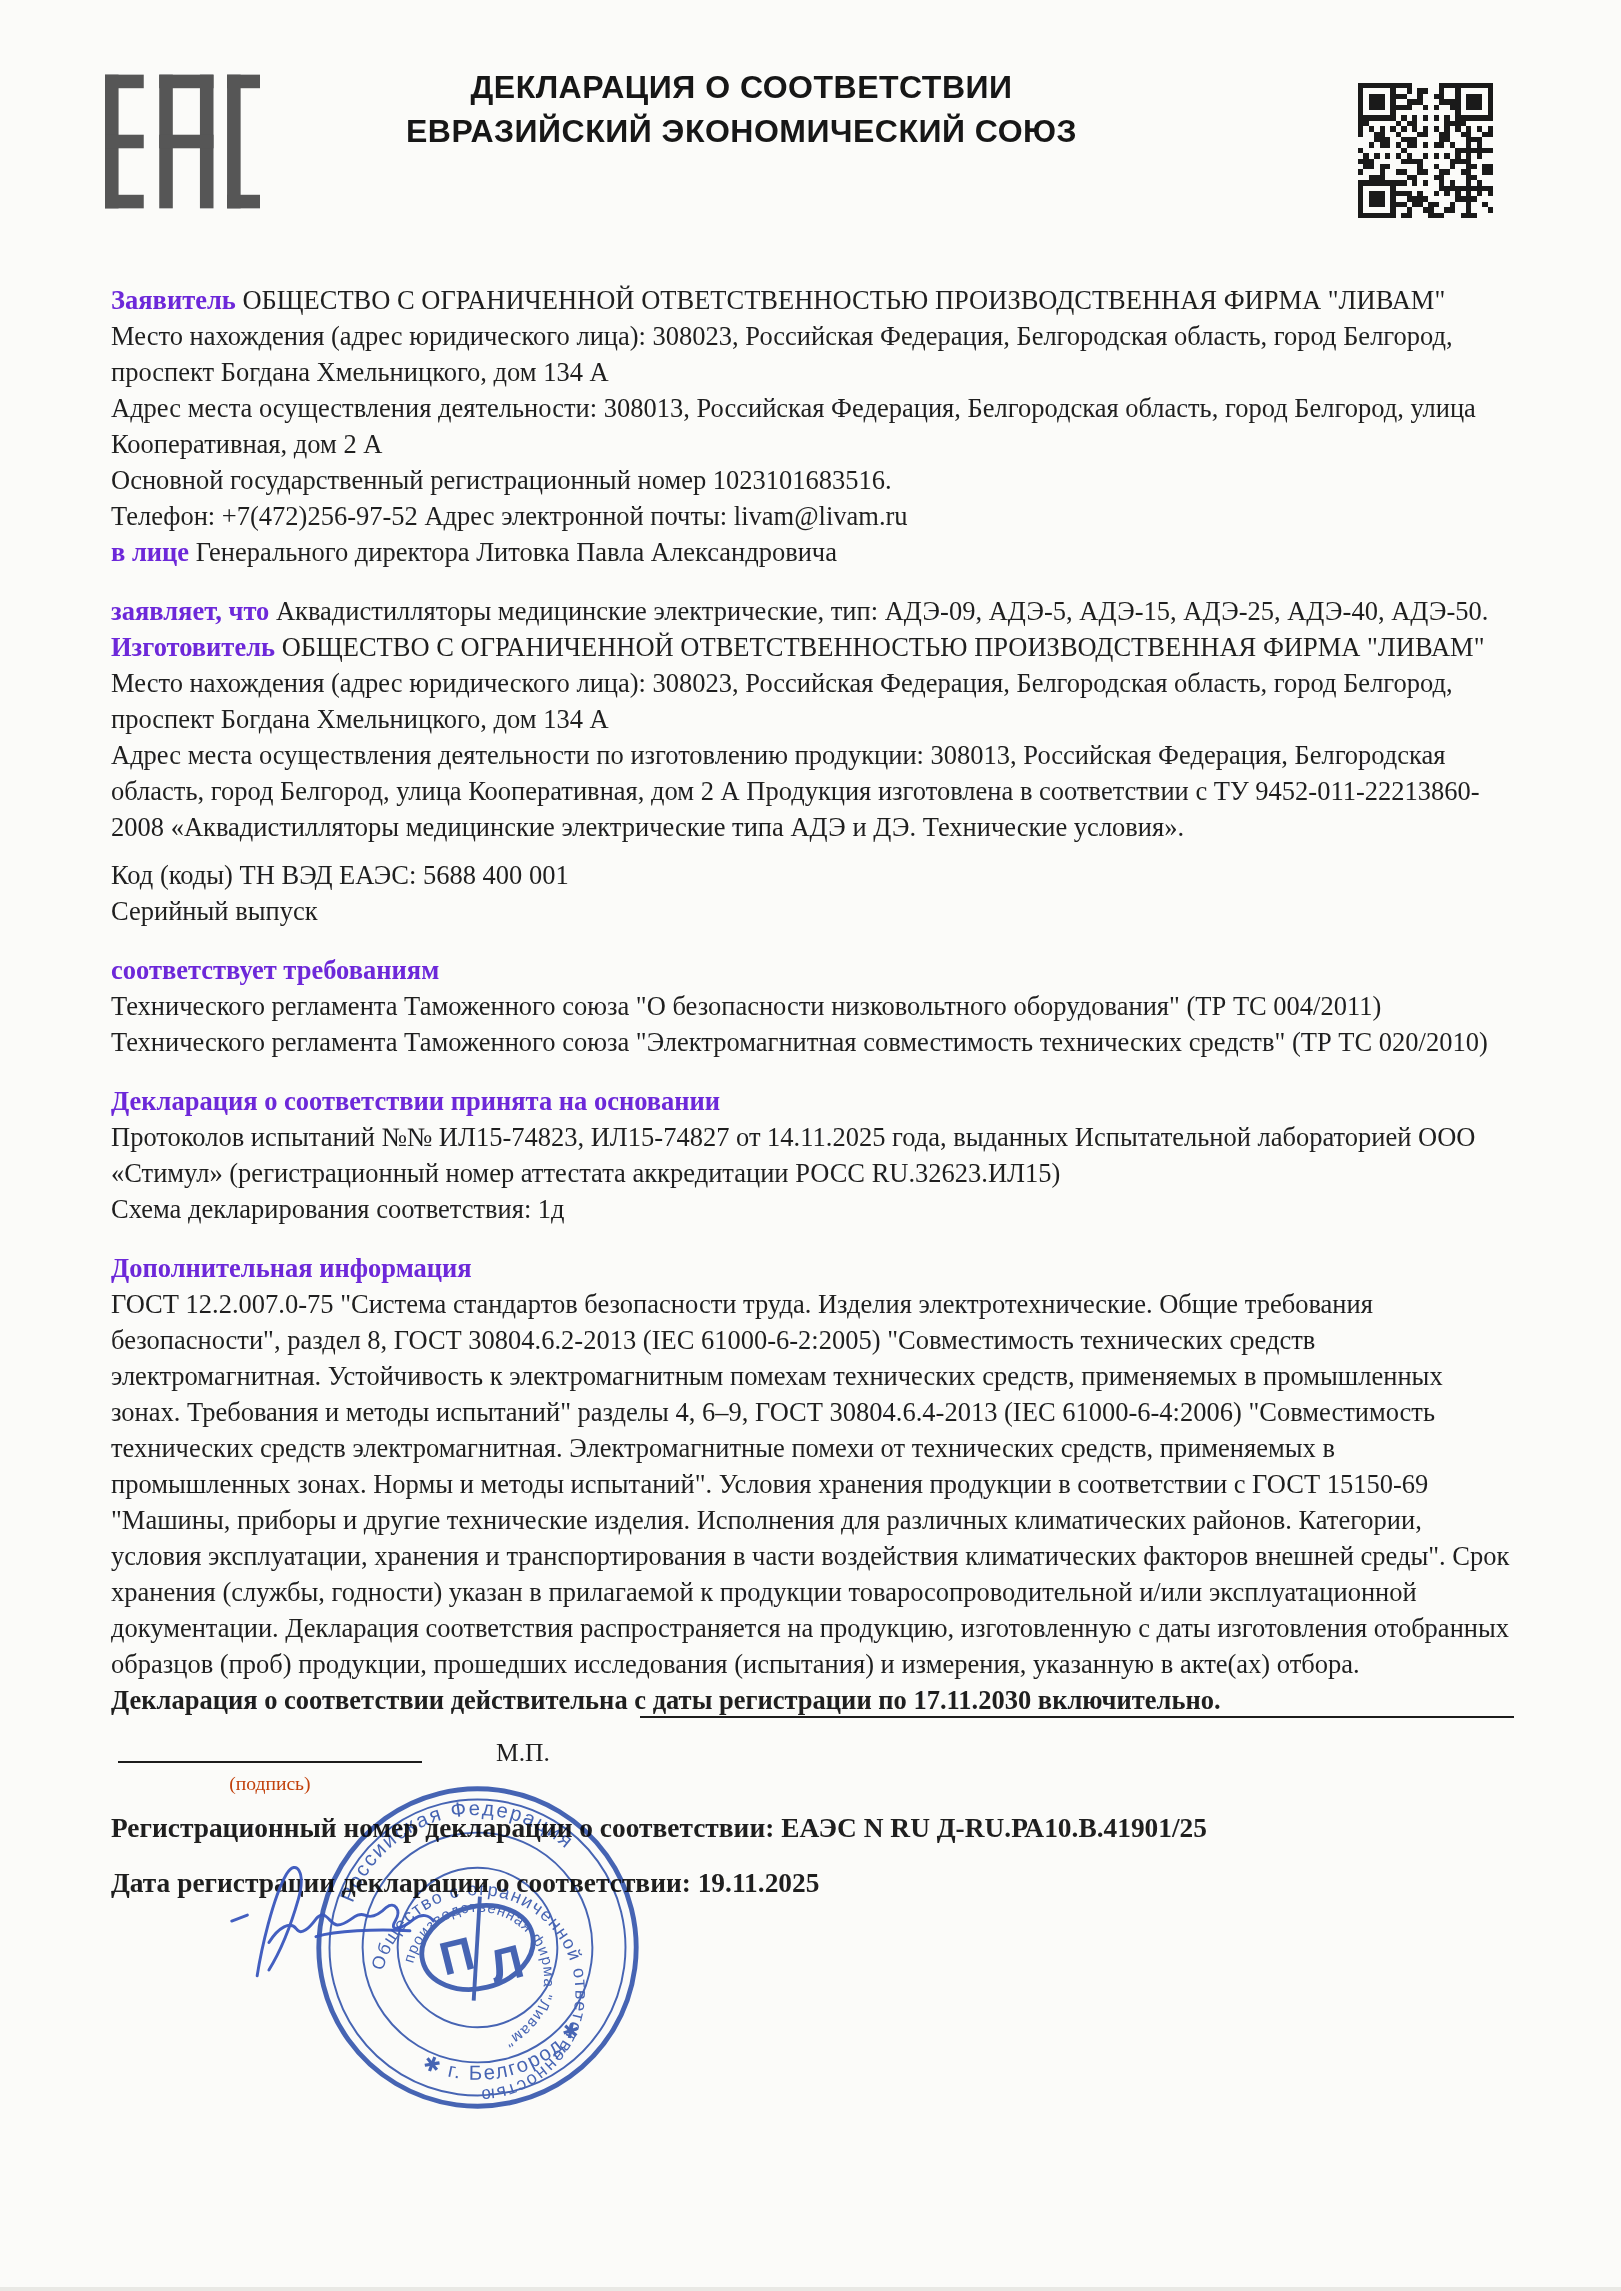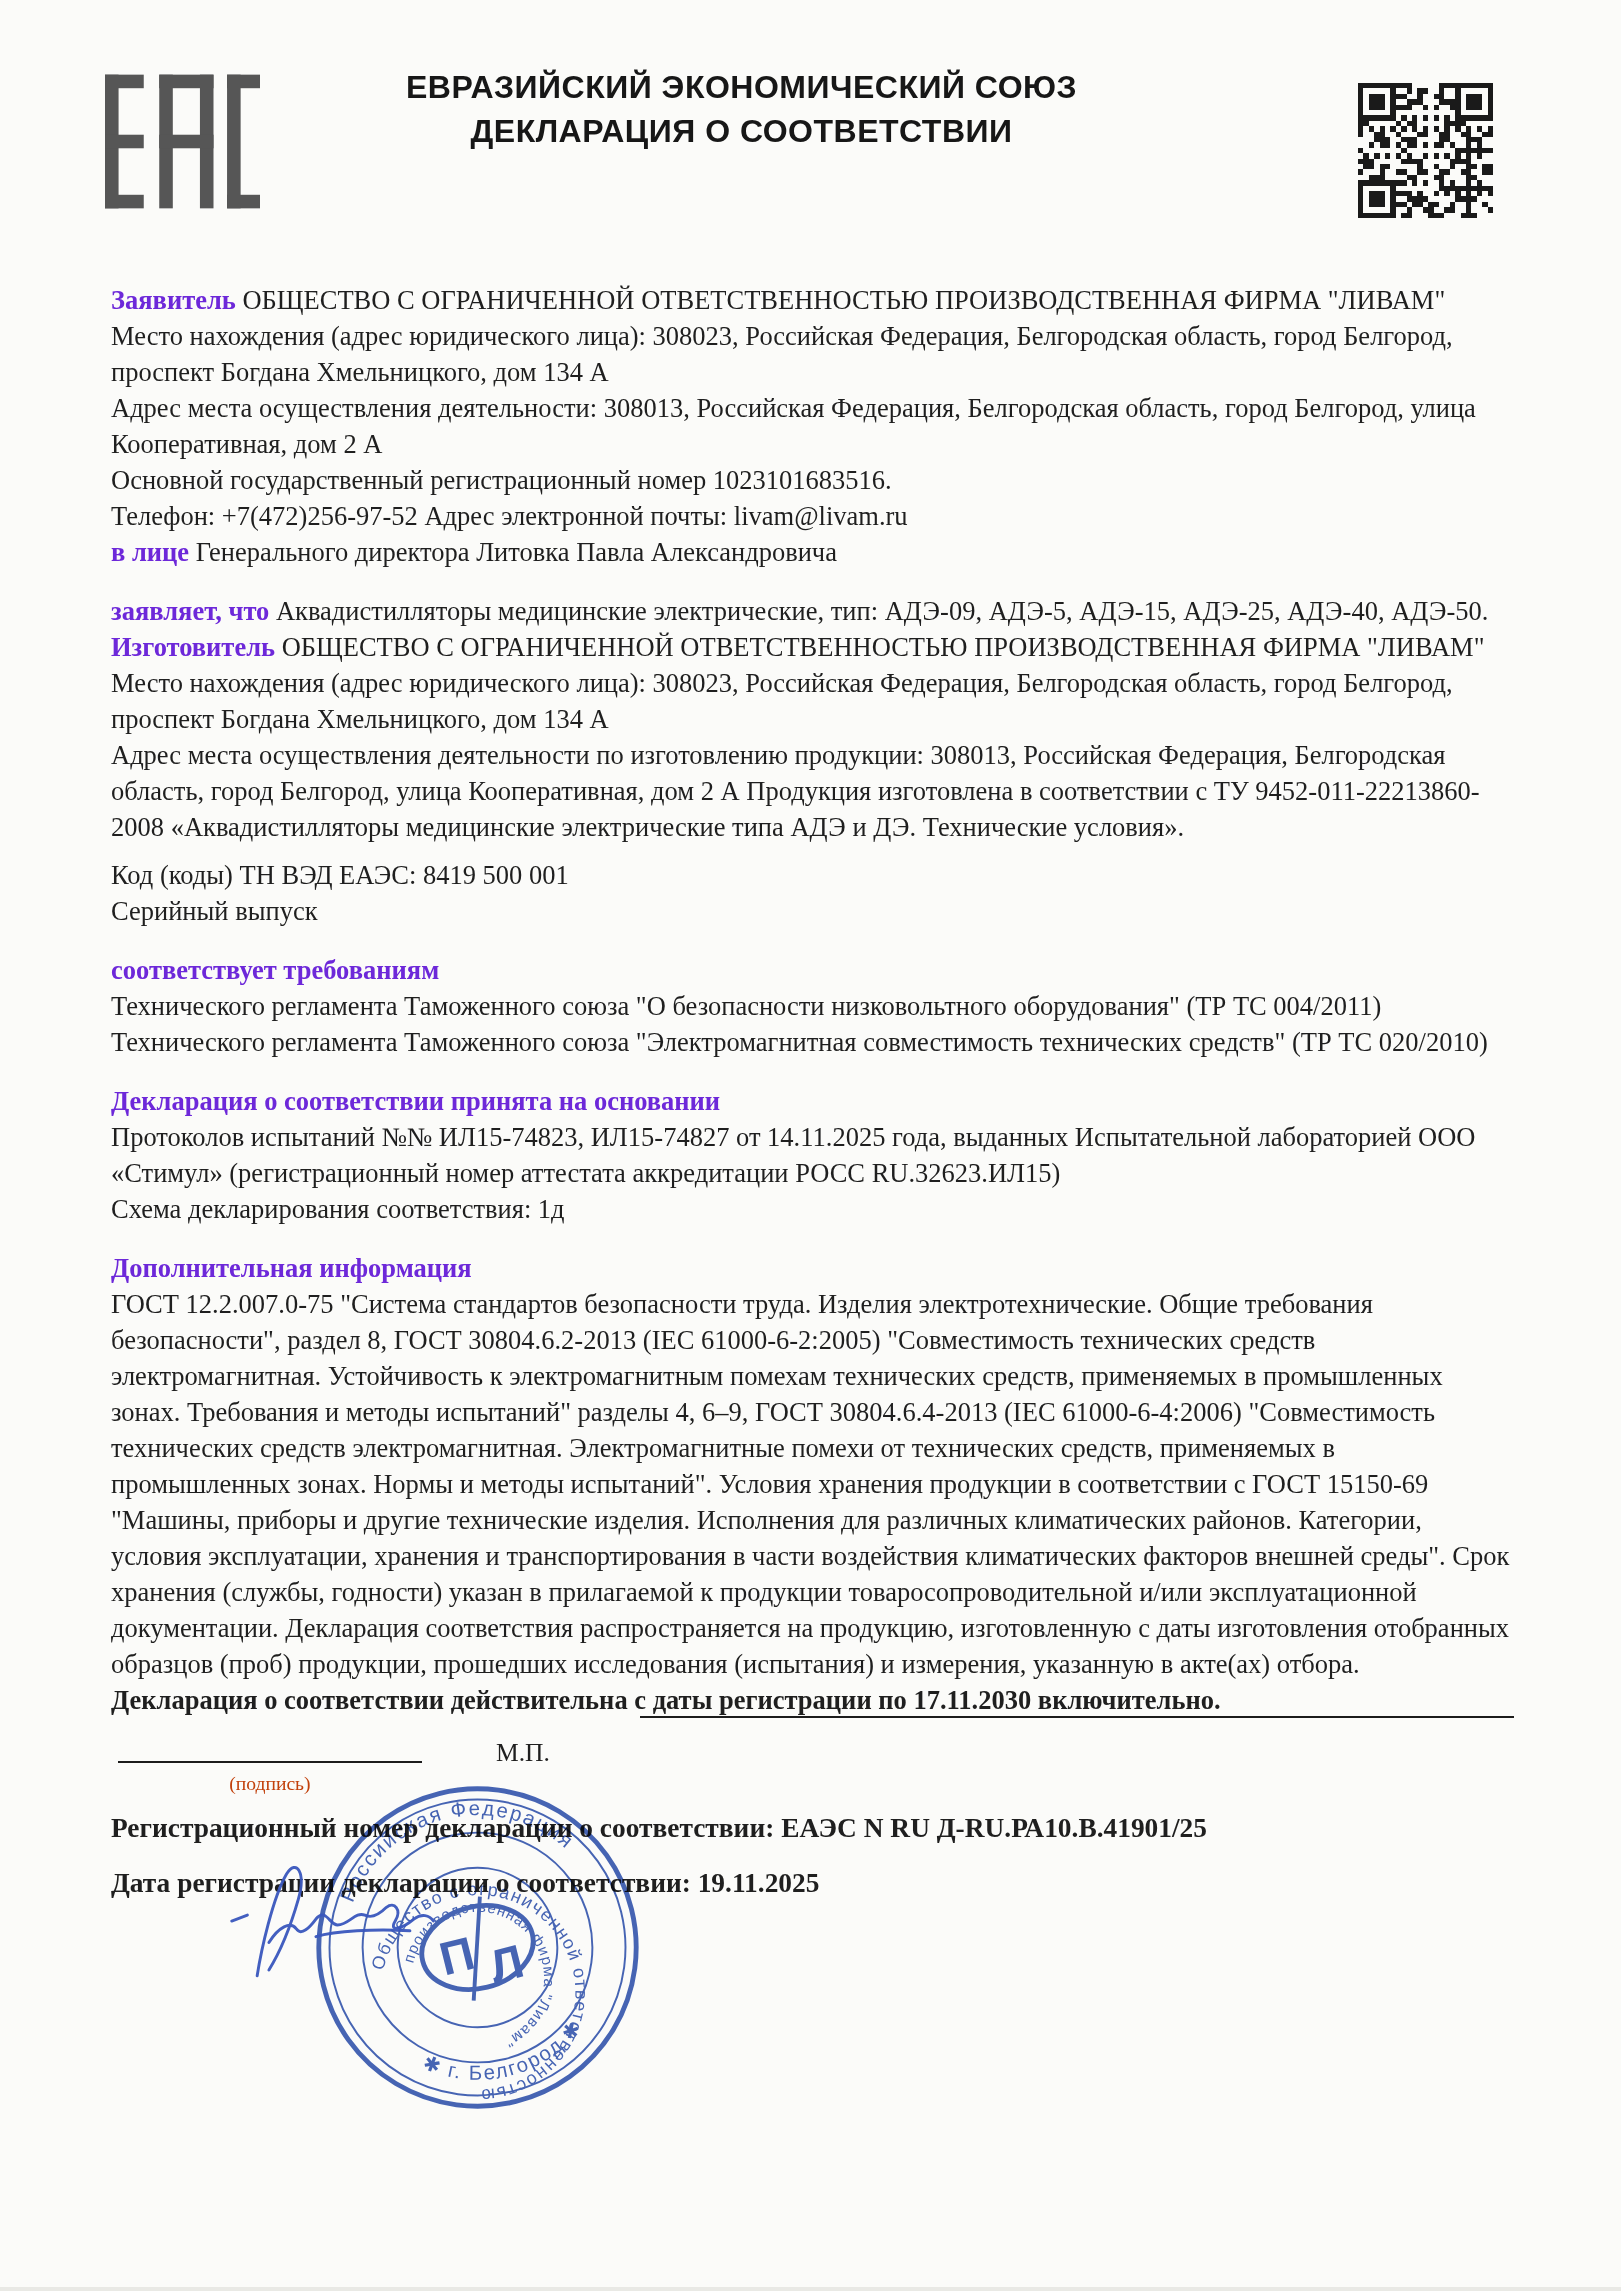--- a/index.html
+++ b/index.html
@@ -76,22 +76,22 @@
       <rect x="56" y="0" width="56" height="14"></rect>
       <rect x="56" y="62" width="56" height="14"></rect>
 
       <rect x="126" y="0" width="14" height="138"></rect>
       <rect x="126" y="0" width="34" height="14"></rect>
       <rect x="126" y="124" width="34" height="14"></rect>
     </g>
   </svg>
 
   <div class="doc-title">
+    <div>ДЕКЛАРАЦИЯ О СООТВЕТСТВИИ</div>
     <div>ЕВРАЗИЙСКИЙ ЭКОНОМИЧЕСКИЙ СОЮЗ</div>
-    <div>ДЕКЛАРАЦИЯ О СООТВЕТСТВИИ</div>
   </div>
 
   <svg class="qr" id="qr-svg" viewBox="0 0 25 25" shape-rendering="crispEdges" fill="#1a1a1a" aria-hidden="true">
       <rect x="0" y="0" width="1" height="1"></rect>
       <rect x="1" y="0" width="1" height="1"></rect>
       <rect x="2" y="0" width="1" height="1"></rect>
       <rect x="3" y="0" width="1" height="1"></rect>
       <rect x="4" y="0" width="1" height="1"></rect>
       <rect x="5" y="0" width="1" height="1"></rect>
       <rect x="6" y="0" width="1" height="1"></rect>
@@ -409,21 +409,21 @@
     <p>Основной государственный регистрационный номер 1023101683516.</p>
     <p>Телефон: +7(472)256-97-52 Адрес электронной почты: livam@livam.ru</p>
     <p><b>в лице</b> <span>Генерального директора Литовка Павла Александровича</span></p>
 
     <p class="gap-sm"><b>заявляет, что</b> <span>Аквадистилляторы медицинские электрические, тип: АДЭ-09, АДЭ-5, АДЭ-15, АДЭ-25, АДЭ-40, АДЭ-50.</span></p>
 
     <p><b>Изготовитель</b> <span>ОБЩЕСТВО С ОГРАНИЧЕННОЙ ОТВЕТСТВЕННОСТЬЮ ПРОИЗВОДСТВЕННАЯ ФИРМА "ЛИВАМ"</span></p>
     <p>Место нахождения (адрес юридического лица): 308023, Российская Федерация, Белгородская область, город Белгород, проспект Богдана Хмельницкого, дом 134 А</p>
     <p>Адрес места осуществления деятельности по изготовлению продукции: 308013, Российская Федерация, Белгородская область, город Белгород, улица Кооперативная, дом 2 А Продукция изготовлена в соответствии с ТУ 9452-011-22213860-2008 «Аквадистилляторы медицинские электрические типа АДЭ и ДЭ. Технические условия».</p>
 
-    <p class="gap-md">Код (коды) ТН ВЭД ЕАЭС: 8419 500 001</p>
+    <p class="gap-md">Код (коды) ТН ВЭД ЕАЭС: 5688 400 001</p>
     <p>Серийный выпуск</p>
 
     <p class="gap-sm"><b>соответствует требованиям</b></p>
     <p>Технического регламента Таможенного союза "О безопасности низковольтного оборудования" (ТР ТС 004/2011)</p>
     <p>Технического регламента Таможенного союза "Электромагнитная совместимость технических средств" (ТР ТС 020/2010)</p>
 
     <p class="gap-sm"><b>Декларация о соответствии принята на основании</b></p>
     <p>Протоколов испытаний №№ ИЛ15-74823, ИЛ15-74827 от 14.11.2025 года, выданных Испытательной лабораторией ООО «Стимул» (регистрационный номер аттестата аккредитации РОСС RU.32623.ИЛ15)</p>
     <p>Схема декларирования соответствия: 1д</p>
 

